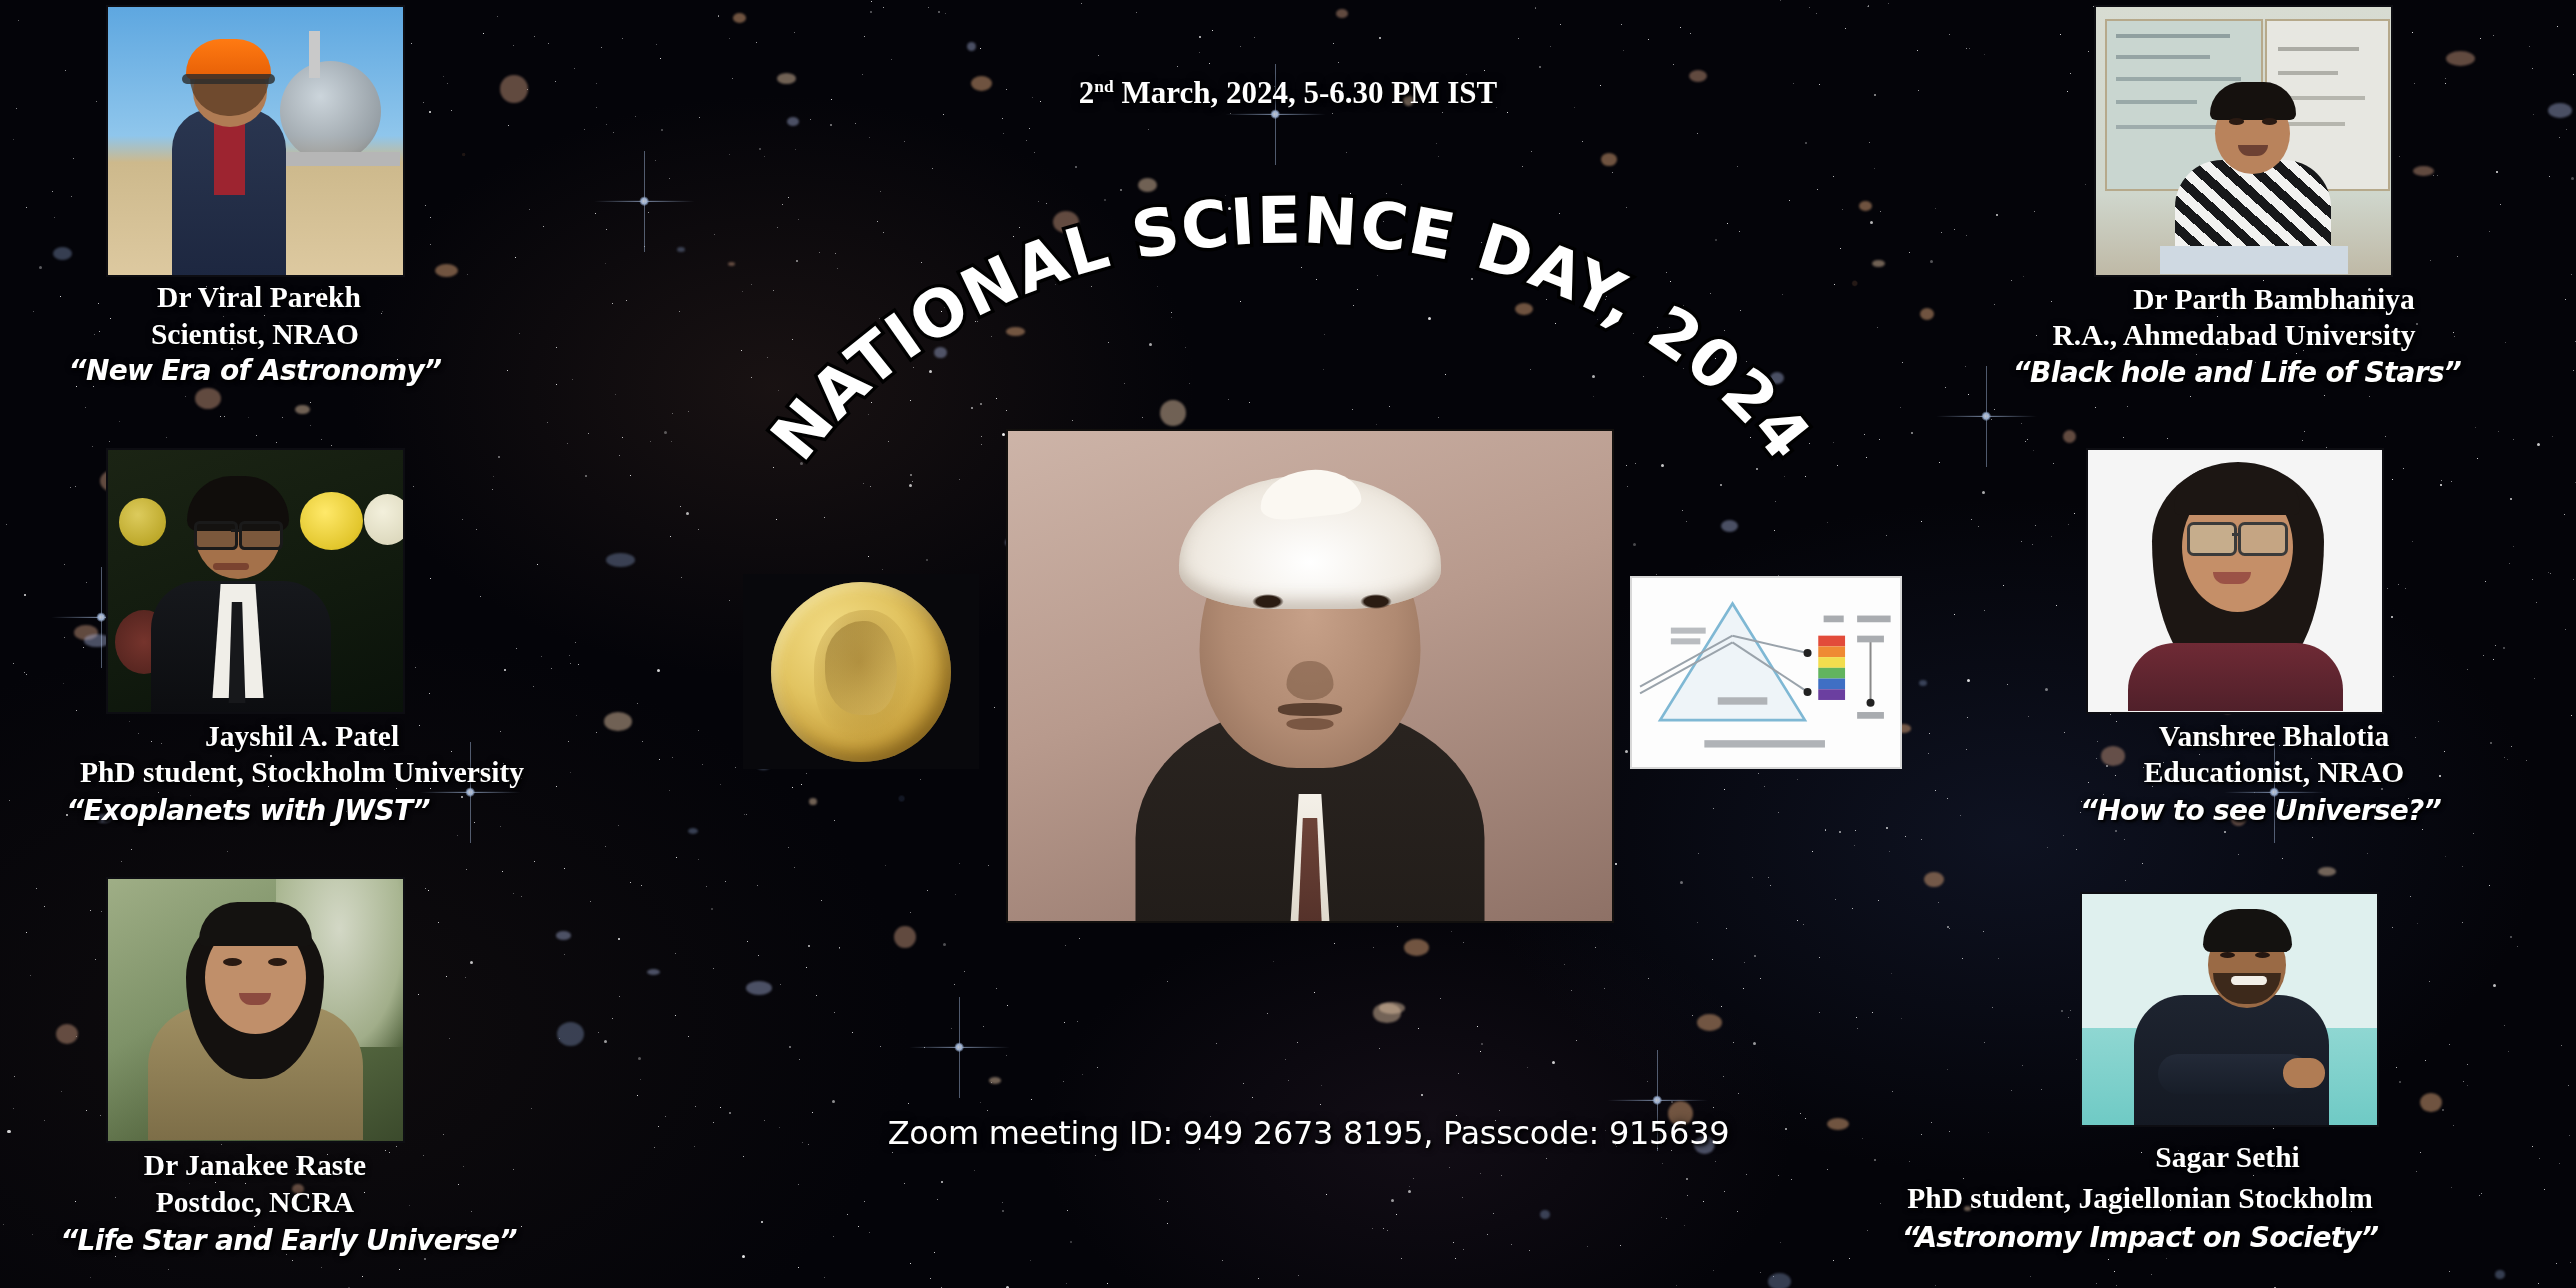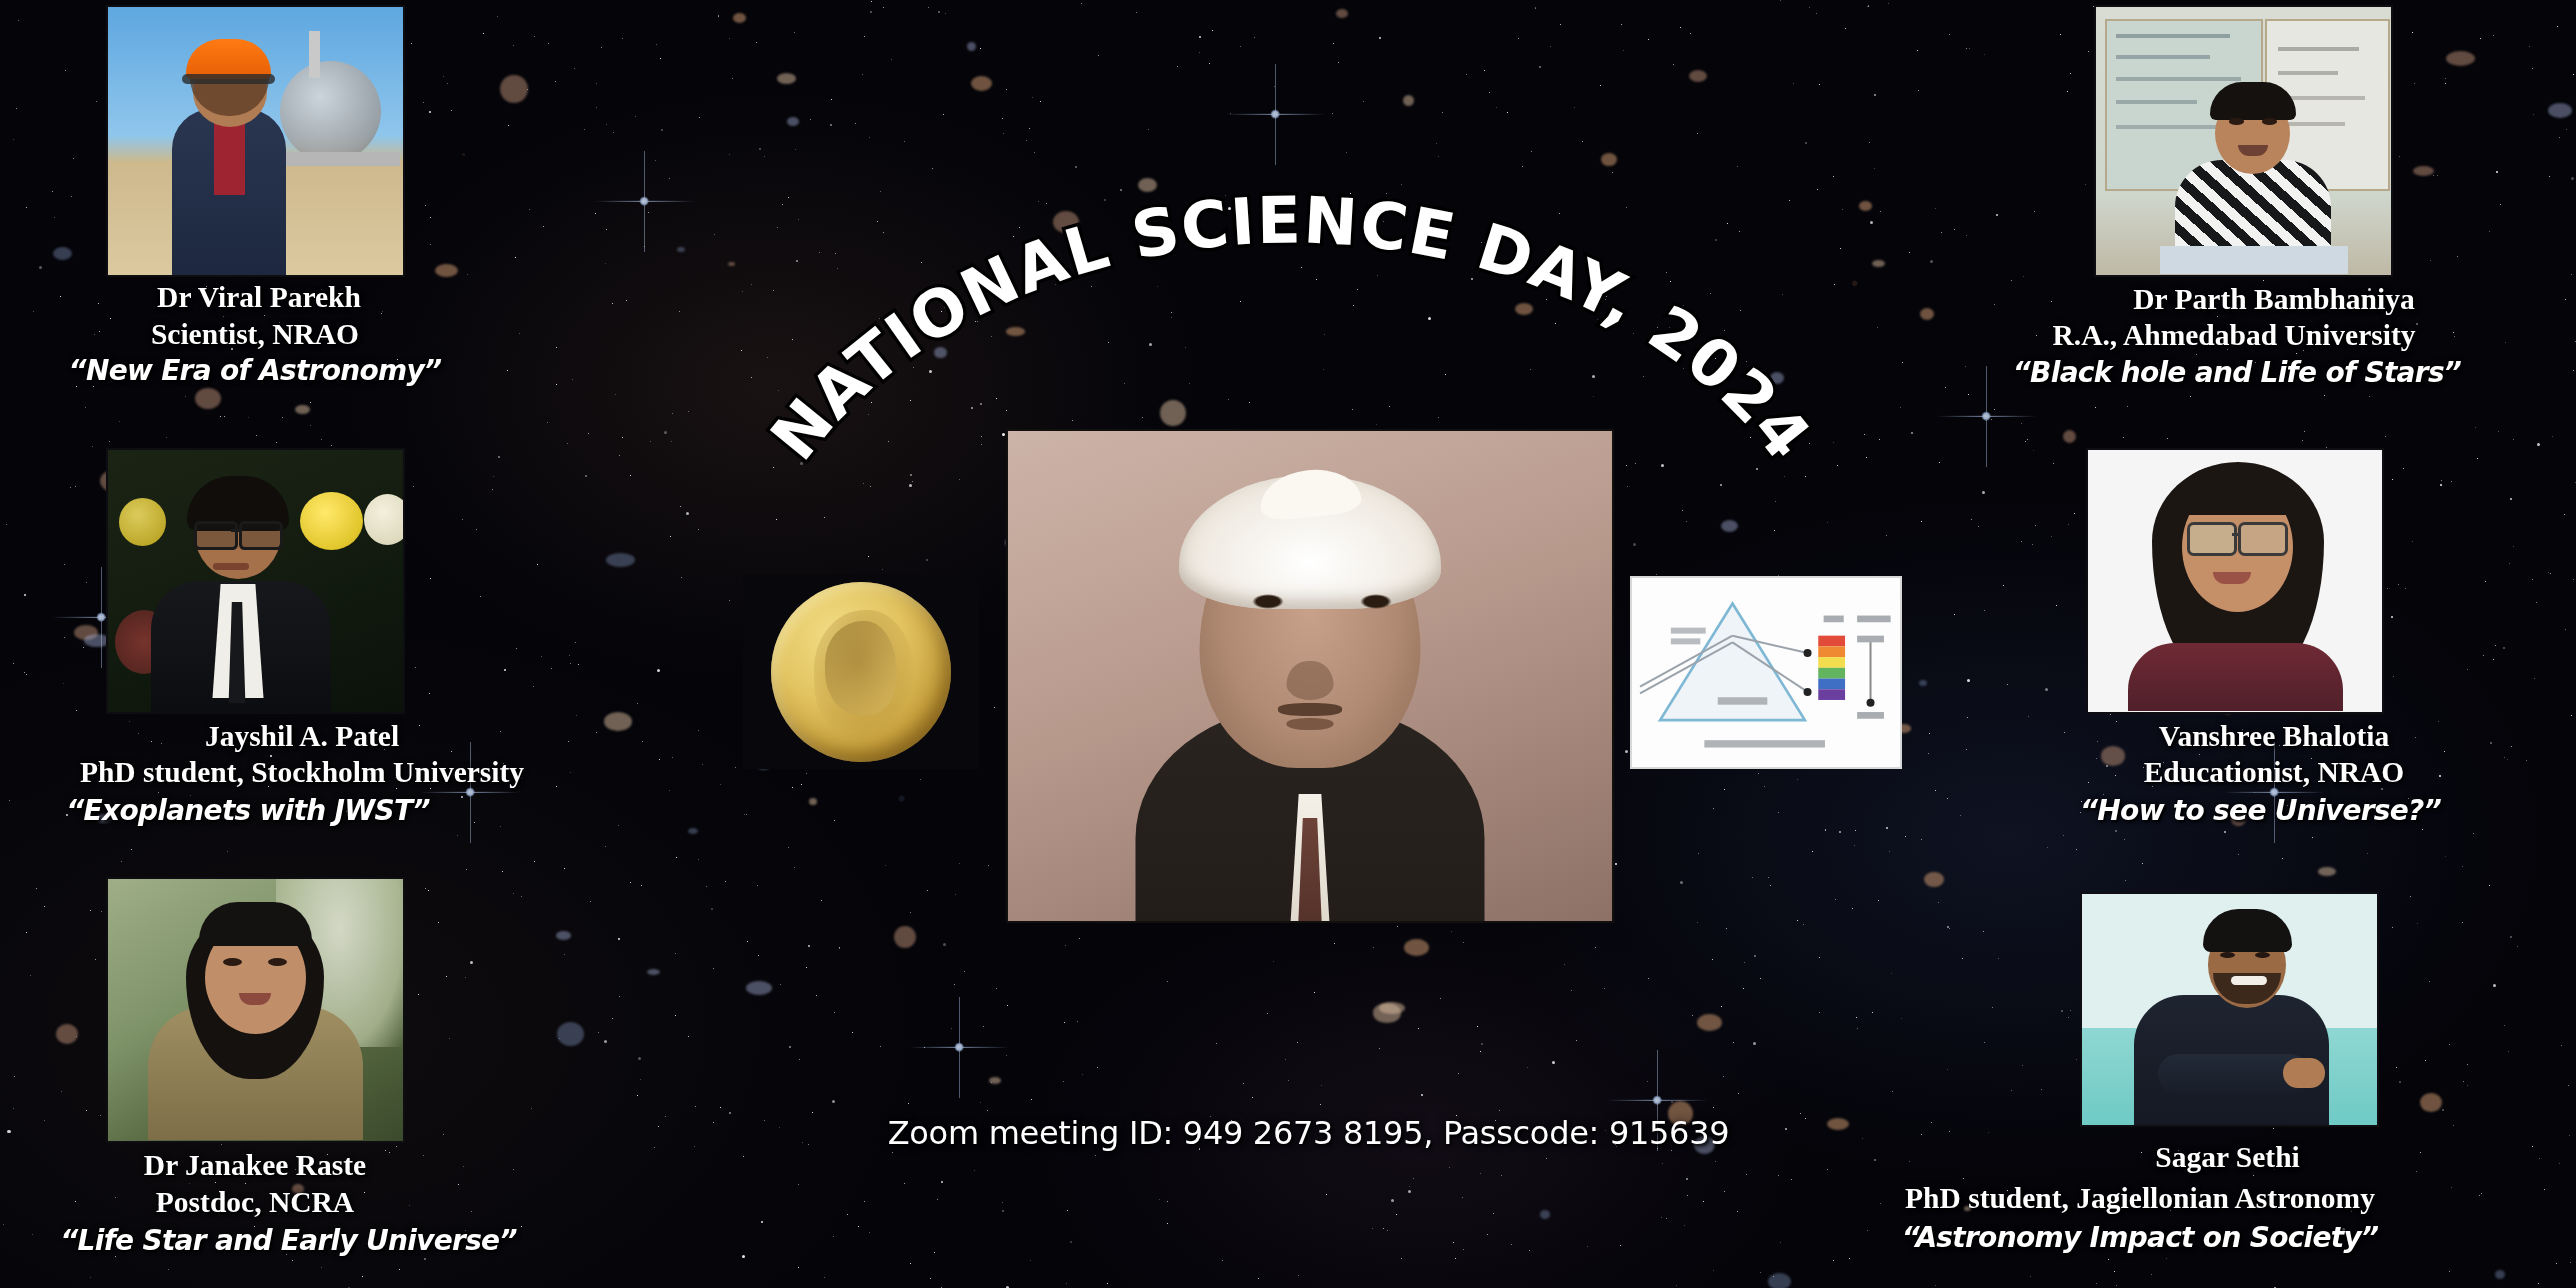--- a/index.html
+++ b/index.html
@@ -1711,20 +1711,23 @@
         </span>
         <span class="diffraction" style="left:101px;top:617px">
           <span class="dcore"></span>
         </span>
         <span class="diffraction" style="left:1275px;top:114px">
           <span class="dcore"></span>
         </span>
       </div>
   </div>
 
+  <div class="hdr-date">
+    <span>2</span><sup>nd</sup><span> March, 2024, 5-6.30 PM IST</span>
+  </div>
 
   <div class="arch">
     <svg viewBox="0 0 1740 780" preserveAspectRatio="none">
       <defs>
         <path id="archPath" d="M 60,760 A 830,640 0 0 1 1690,760" fill="none"></path>
       </defs>
       <text text-anchor="middle" stroke="#000" stroke-width="10" style="paint-order:stroke fill">
         <textPath href="#archPath" startOffset="50%" id="archTextA">NATIONAL SCIENCE DAY, 2024</textPath>
       </text>
     </svg>
@@ -1926,18 +1929,18 @@
       <div style="position:absolute;left:201px;top:164px;width:42px;height:29.5px;border-radius:14.8px;background:#b07c54;"></div>
       <div style="position:absolute;left:126px;top:28px;width:78px;height:86px;border-radius:50%;background:#9a6a45;"></div>
       <div style="position:absolute;left:121px;top:14.8px;width:89px;height:43px;border-radius:44px 44px 9.4px 9.4px;background:#141210;"></div>
       <div style="position:absolute;left:138px;top:58px;width:14.8px;height:6px;border-radius:50%;background:#241610;"></div>
       <div style="position:absolute;left:173px;top:58px;width:14.8px;height:6px;border-radius:50%;background:#241610;"></div>
       <div style="position:absolute;left:131px;top:79px;width:68px;height:31px;border-radius:0 0 35px 35px;
                   background:rgba(30,20,14,.75);"></div>
       <div style="position:absolute;left:149px;top:82px;width:36px;height:9.4px;border-radius:4.7px;background:#f2efe8;"></div>
     </div>
     <div class="name txt-center" style="position:absolute;left:255px;top:1140px;width:537px;">Sagar  Sethi</div>
-    <div class="aff txt-center" style="position:absolute;left:0;top:1181px;width:872px;">PhD student, Jagiellonian  Astronomy</div>
+    <div class="aff txt-center" style="position:absolute;left:0;top:1181px;width:872px;">PhD student, Jagiellonian  Stockholm</div>
     <div class="talk txt-center" style="position:absolute;left:0;top:1221px;width:872px;">“Astronomy  Impact on  Society”</div>
   </div>
 
 </div>
 
 
 </body></html>

